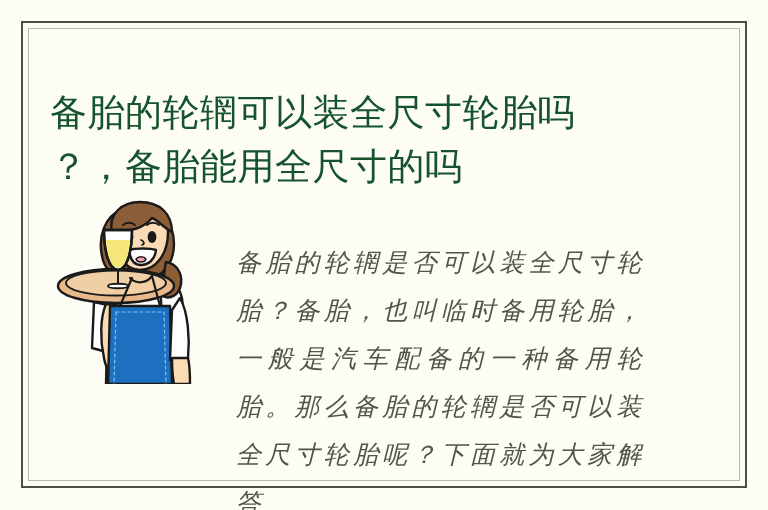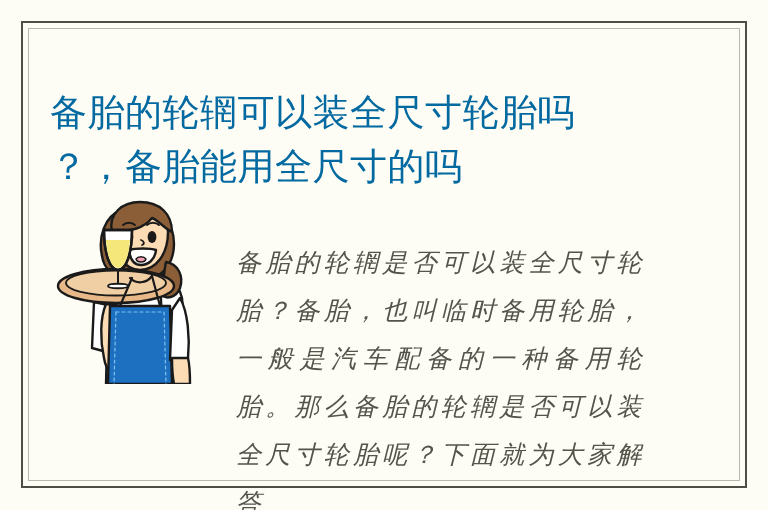--- a/index.html
+++ b/index.html
@@ -40,21 +40,21 @@
     border: 1px solid #b9b8ad;
     box-sizing: border-box;
   }
 
   
   .title {
     position: absolute;
     left: 50px;
     top: 61px;
     width: 600px;
-    color: #0369a1;
+    color: #14532d;
     font-size: 37px;
     line-height: 54px;
     letter-spacing: 0.5px;
     font-weight: 400;
     white-space: pre-wrap;
   }
 
   
   .article {
     position: absolute;

